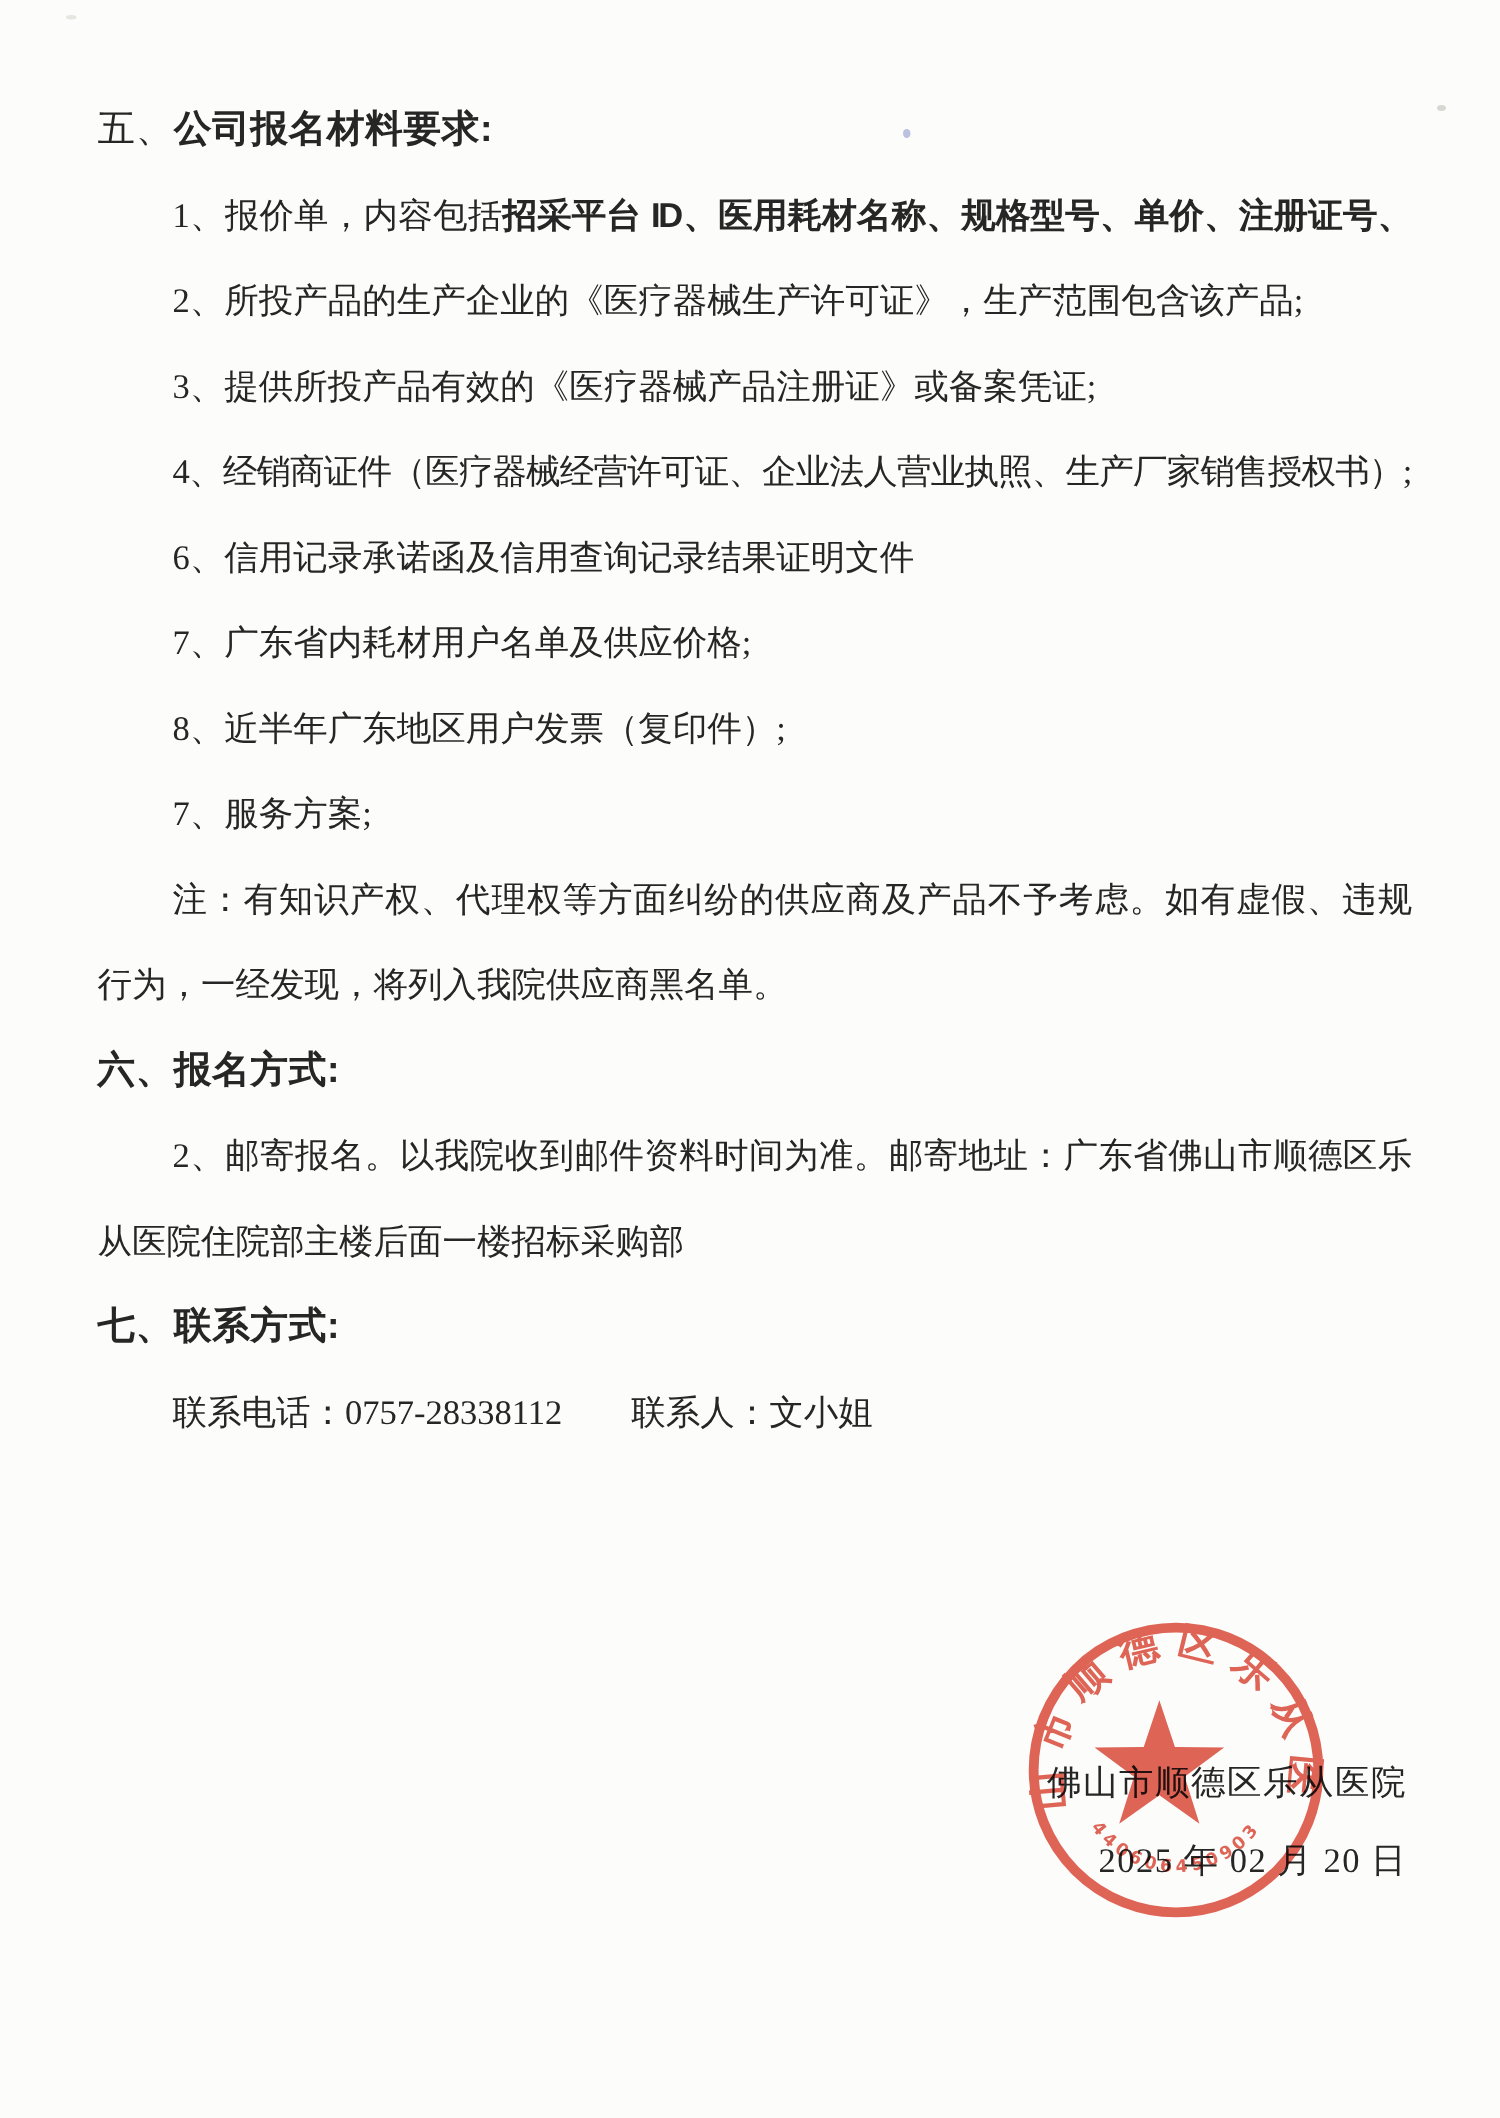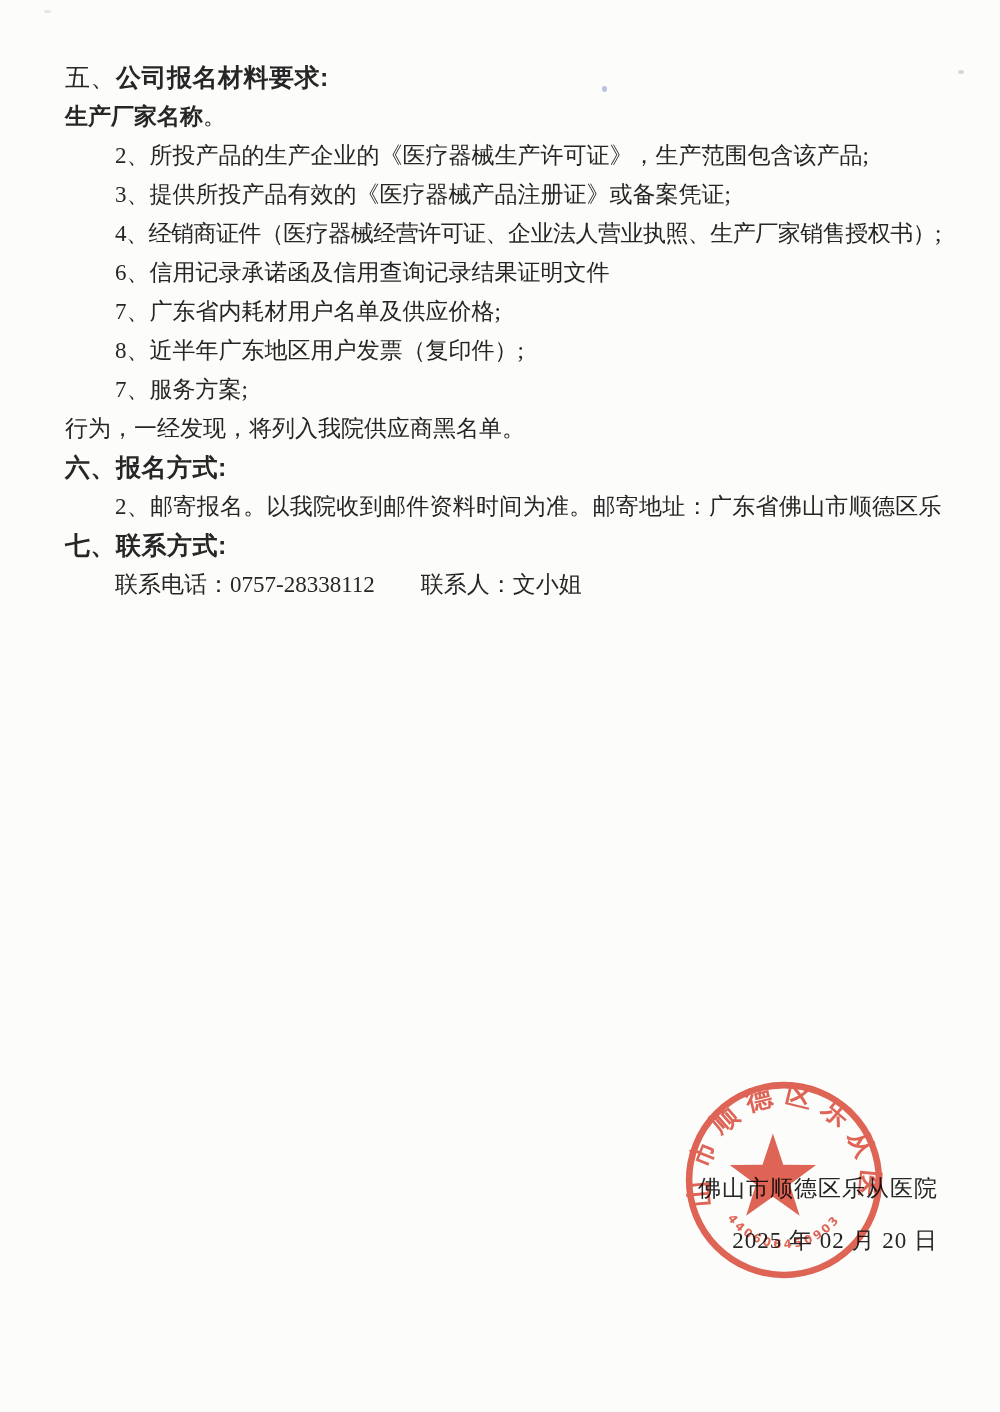--- a/index.html
+++ b/index.html
@@ -10,21 +10,21 @@
     background:var(--paper,#fcfcfa);
     overflow:hidden;
     color:var(--ink,#262626);
     font-family:"Liberation Serif","DejaVu Serif",serif;
   }
   .doc{
     padding:58px 60px 0 65px;
   }
   .para{margin:0;}
   .line{
-    line-height:39px;
+    line-height:57px;
     font-size:23px;
     text-align:justify;
     text-align-last:left;
     color:var(--ink,#262626);
   }
   .line.ind{text-indent:50px;}
   .line.fill{
     text-align-last:justify;
     letter-spacing:-1.5px;
   }
@@ -82,21 +82,21 @@
 </head>
 <body>
 
 <div class="page">
 
   <div class="doc">
       <div class="para heading">
         <div class="line"><span class="r">五、</span><span class="b">公司报名材料要求:</span></div>
       </div>
       <div class="para item">
-        <div class="line"><span class="b">生产厂家名称</span><span class="r">。</span></div>
+        <div class="line fill ind"><span class="r">1、报价单，内容包括</span><span class="b">招采平台 ID、医用耗材名称、规格型号、单价、注册证号、</span></div>
       </div>
       <div class="para item">
         <div class="line ind"><span class="r">2、所投产品的生产企业的《医疗器械生产许可证》，生产范围包含该产品;</span></div>
       </div>
       <div class="para item">
         <div class="line ind"><span class="r">3、提供所投产品有效的《医疗器械产品注册证》或备案凭证;</span></div>
       </div>
       <div class="para item">
         <div class="line fill ind"><span class="r">4、经销商证件（医疗器械经营许可证、企业法人营业执照、生产厂家销售授权书）;</span></div>
       </div>
@@ -106,27 +106,29 @@
       <div class="para item">
         <div class="line ind"><span class="r">7、广东省内耗材用户名单及供应价格;</span></div>
       </div>
       <div class="para item">
         <div class="line ind"><span class="r">8、近半年广东地区用户发票（复印件）;</span></div>
       </div>
       <div class="para item">
         <div class="line ind"><span class="r">7、服务方案;</span></div>
       </div>
       <div class="para item">
+        <div class="line fill ind"><span class="r">注：有知识产权、代理权等方面纠纷的供应商及产品不予考虑。如有虚假、违规</span></div>
         <div class="line"><span class="r">行为，一经发现，将列入我院供应商黑名单。</span></div>
       </div>
       <div class="para heading">
         <div class="line"><span class="b">六、</span><span class="b">报名方式:</span></div>
       </div>
       <div class="para item">
         <div class="line fill ind"><span class="r">2、邮寄报名。以我院收到邮件资料时间为准。邮寄地址：广东省佛山市顺德区乐</span></div>
+        <div class="line"><span class="r">从医院住院部主楼后面一楼招标采购部</span></div>
       </div>
       <div class="para heading">
         <div class="line"><span class="b">七、</span><span class="b">联系方式:</span></div>
       </div>
       <div class="para item">
         <div class="line ind"><span class="r">联系电话：0757-28338112　　联系人：文小姐</span></div>
       </div>
     </div>
 
   <div class="sig">

